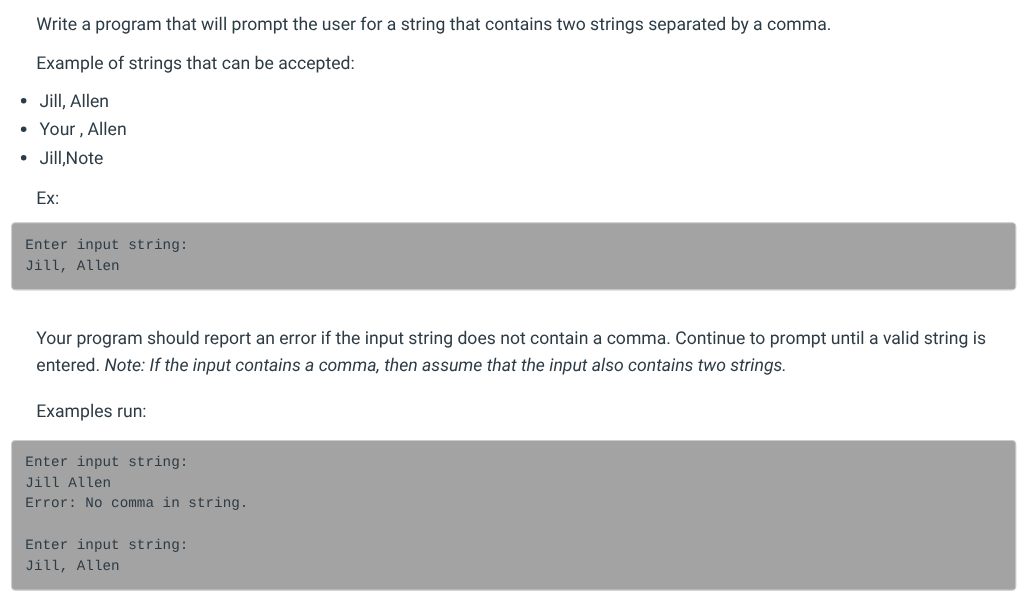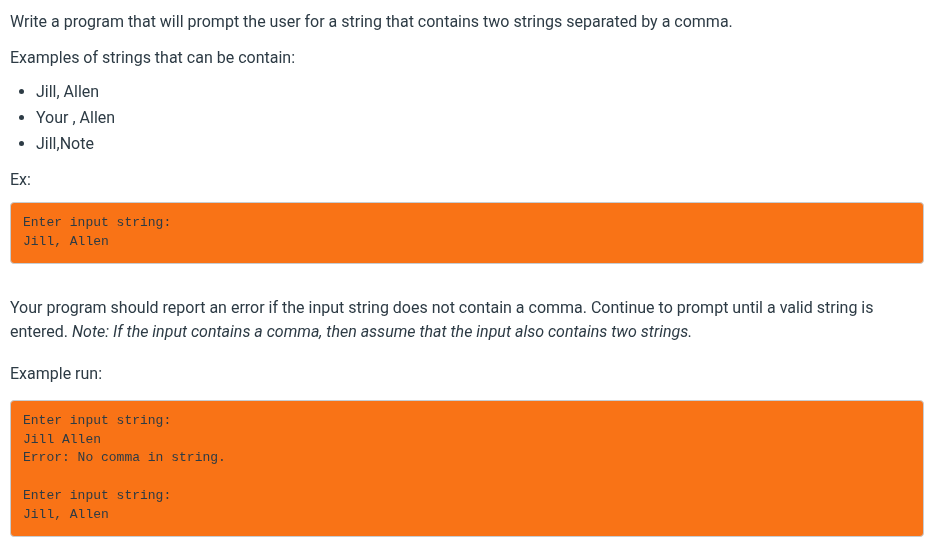--- a/index.html
+++ b/index.html
@@ -11,33 +11,34 @@
     font-family: -apple-system, BlinkMacSystemFont, "Segoe UI", Roboto, "Helvetica Neue", Arial, sans-serif;
     font-size: 16px;
     line-height: 1.5;
     color: #2d3b45;
     padding: 10px;
     width: 934px;
     background: #ffffff;
   }
   p {
     margin-bottom: 12px;
+    margin-left: 23px;
   }
   ul {
     margin-bottom: 12px;
     padding-left: 26px;
   }
   li {
     margin-bottom: 2px;
   }
   .label {
     margin-bottom: 10px;
   }
   pre {
-    background: #f97316;
+    background: #a3a3a3;
     border: 1px solid #c7cdd1;
     border-radius: 4px;
     padding: 11px 12px;
     font-family: "Courier New", Courier, monospace;
     font-size: 13px;
     line-height: 1.45;
     color: #2d3b45;
     margin-bottom: 12px;
     white-space: pre;
     overflow: auto;
@@ -51,39 +52,39 @@
   .example-run-label {
     margin-top: 18px;
     margin-bottom: 14px;
   }
 </style>
 </head>
 <body>
 
 <p>Write a program that will prompt the user for a string that contains two strings separated by a comma.</p>
 
-<p class="label">Examples of strings that can be contain:</p>
+<p class="label">Example of strings that can be accepted:</p>
 
 <ul>
   <li>Jill, Allen</li>
   <li>Your , Allen</li>
   <li>Jill,Note</li>
 </ul>
 
 <p class="label">Ex:</p>
 
 <pre>Enter input string:
 Jill, Allen</pre>
 
 <div class="spacer"></div>
 
 <p>
   <span>Your program should report an error if the input string does not contain a comma. Continue to prompt until a valid string is entered. </span><em>Note: If the input contains a comma, then assume that the input also contains two strings.</em>
 </p>
 
-<p class="example-run-label">Example run:</p>
+<p class="example-run-label">Examples run:</p>
 
 <pre>Enter input string:
 Jill Allen
 Error: No comma in string.
 
 Enter input string:
 Jill, Allen</pre>
 
 </body></html>

